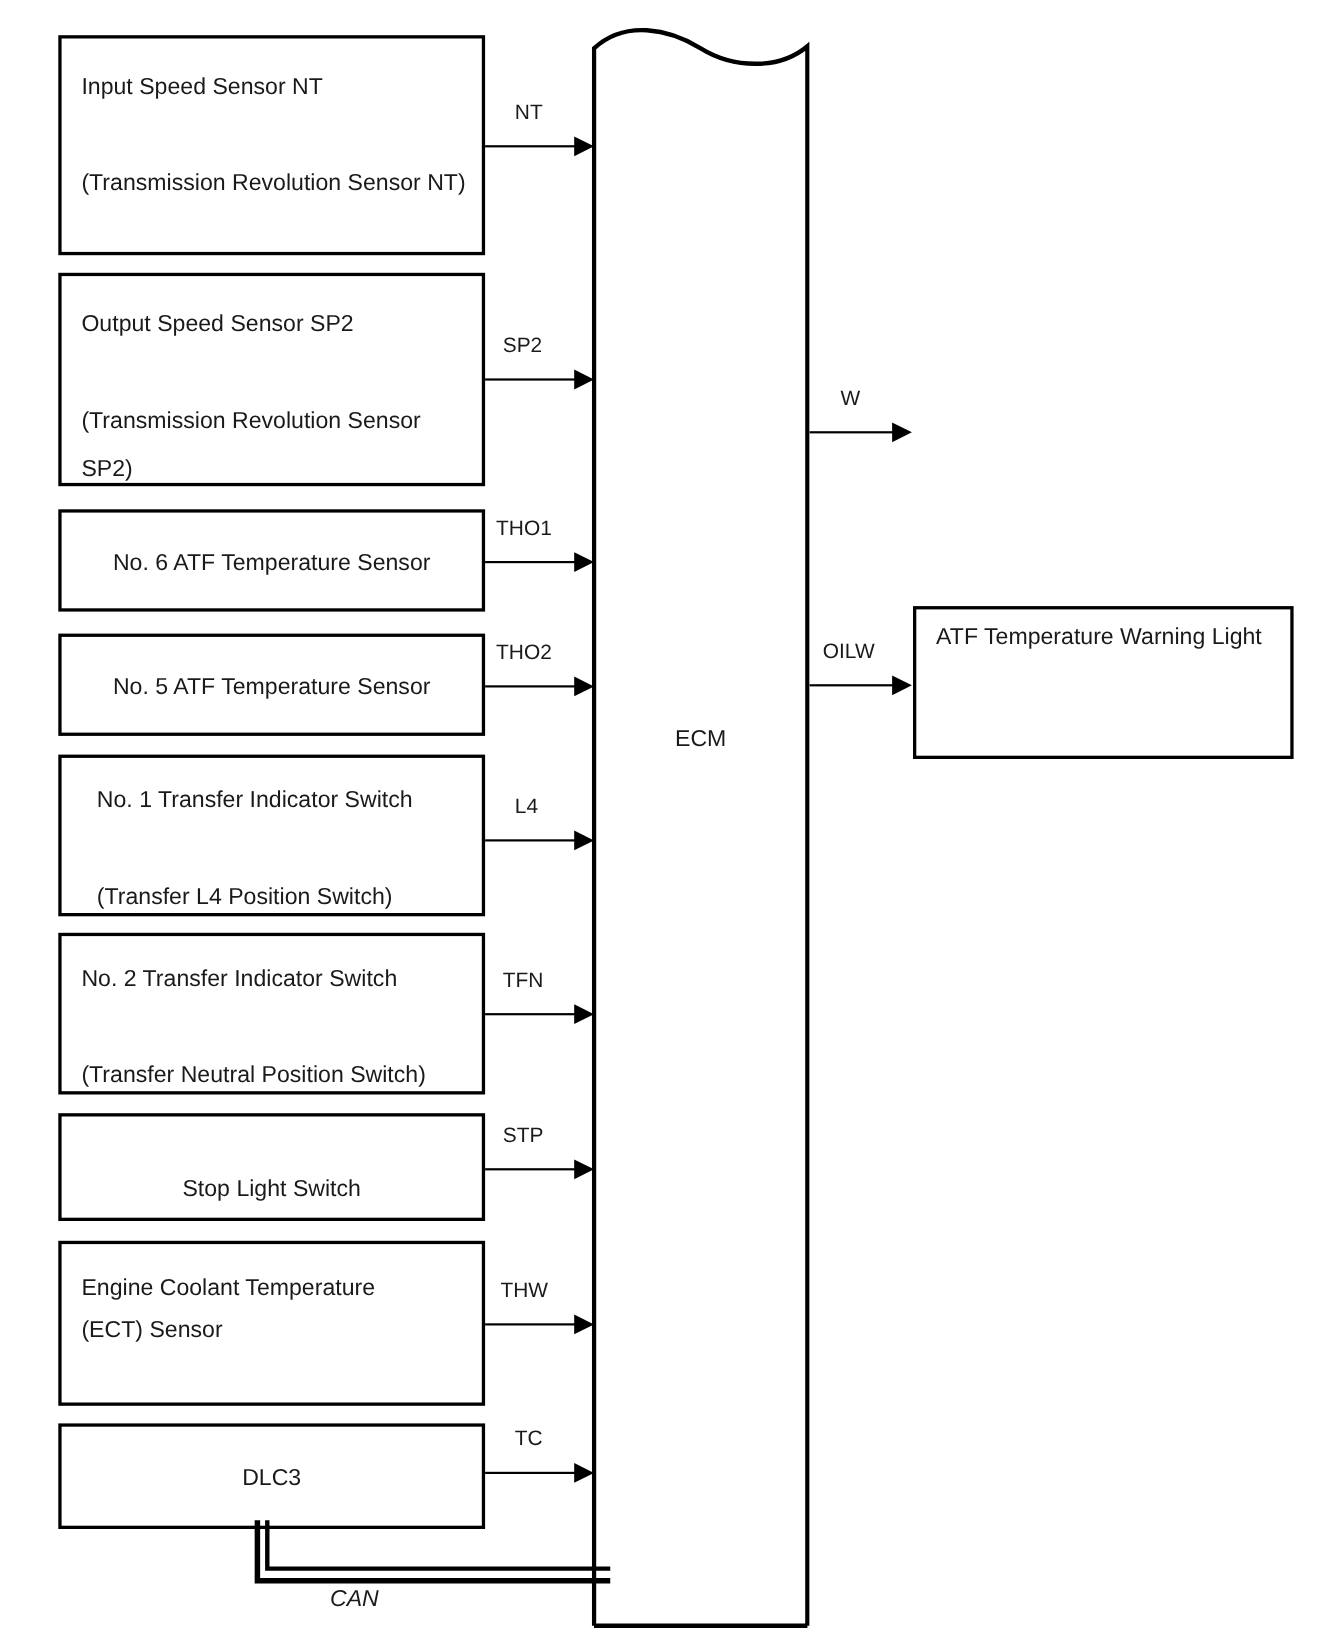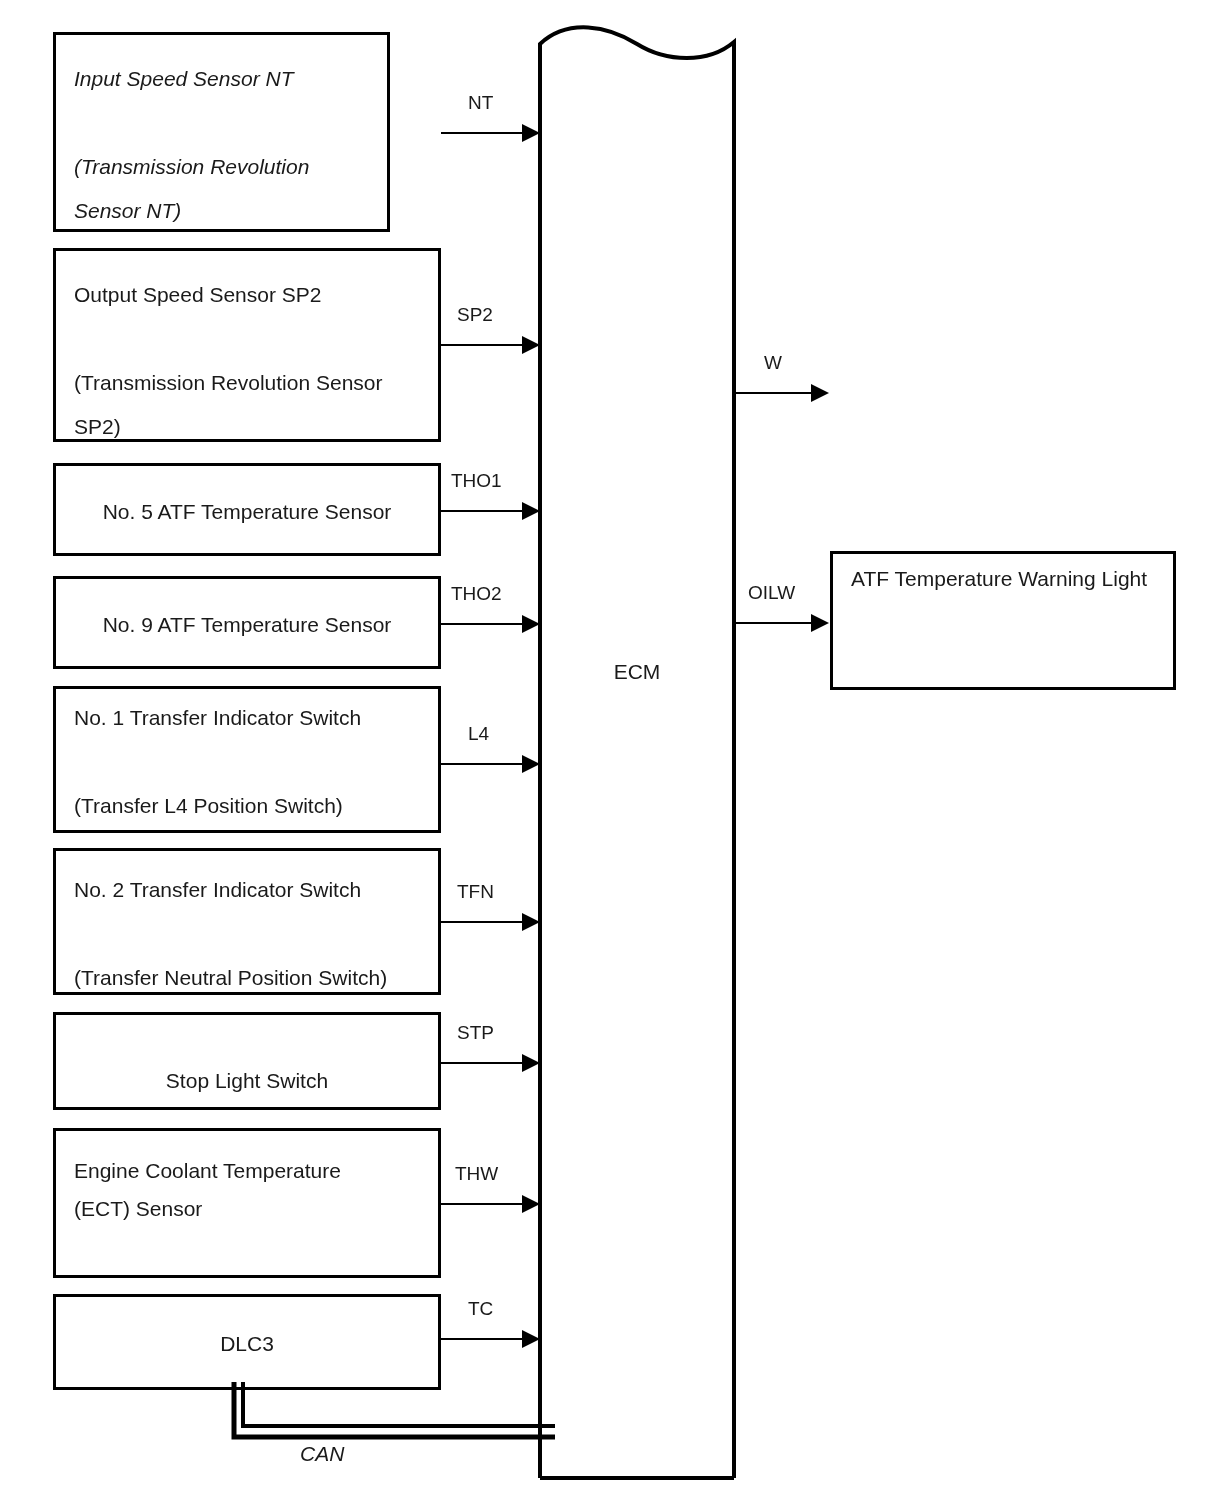--- a/index.html
+++ b/index.html
@@ -110,42 +110,42 @@
     font-size: 21px;
     color: #1a1a1a;
     font-style: italic;
   }
 </style>
 </head>
 <body>
 
 <div id="diagram">
 
-  <div class="box align-left" style="left:53px; top:32px; width:337px; height:200px;font-style:italic;">
+  <div class="box align-left" style="left:53px; top:32px; width:388px; height:200px;">
     <div class="box-text" style="top:22px;">Input Speed Sensor NT
 
 (Transmission Revolution Sensor NT)</div>
   </div>
 
   <div class="box align-left" style="left:53px; top:248px; width:388px; height:194px;">
     <div class="box-text" style="top:22px;">Output Speed Sensor SP2
 
 (Transmission Revolution Sensor SP2)</div>
   </div>
 
   <div class="box align-center" style="left:53px; top:463px; width:388px; height:93px;">
+    <div class="box-text" style="top:24px;">No. 6 ATF Temperature Sensor</div>
+  </div>
+
+  <div class="box align-center" style="left:53px; top:576px; width:388px; height:93px;">
     <div class="box-text" style="top:24px;">No. 5 ATF Temperature Sensor</div>
   </div>
 
-  <div class="box align-center" style="left:53px; top:576px; width:388px; height:93px;">
-    <div class="box-text" style="top:24px;">No. 9 ATF Temperature Sensor</div>
-  </div>
-
   <div class="box align-left" style="left:53px; top:686px; width:388px; height:147px;">
-    <div class="box-text" style="top:7px;">No. 1 Transfer Indicator Switch
+    <div class="box-text" style="top:17px;margin-left:14px;">No. 1 Transfer Indicator Switch
 
 (Transfer L4 Position Switch)</div>
   </div>
 
   <div class="box align-left" style="left:53px; top:848px; width:388px; height:147px;">
     <div class="box-text" style="top:17px;">No. 2 Transfer Indicator Switch
 
 (Transfer Neutral Position Switch)</div>
   </div>
 

